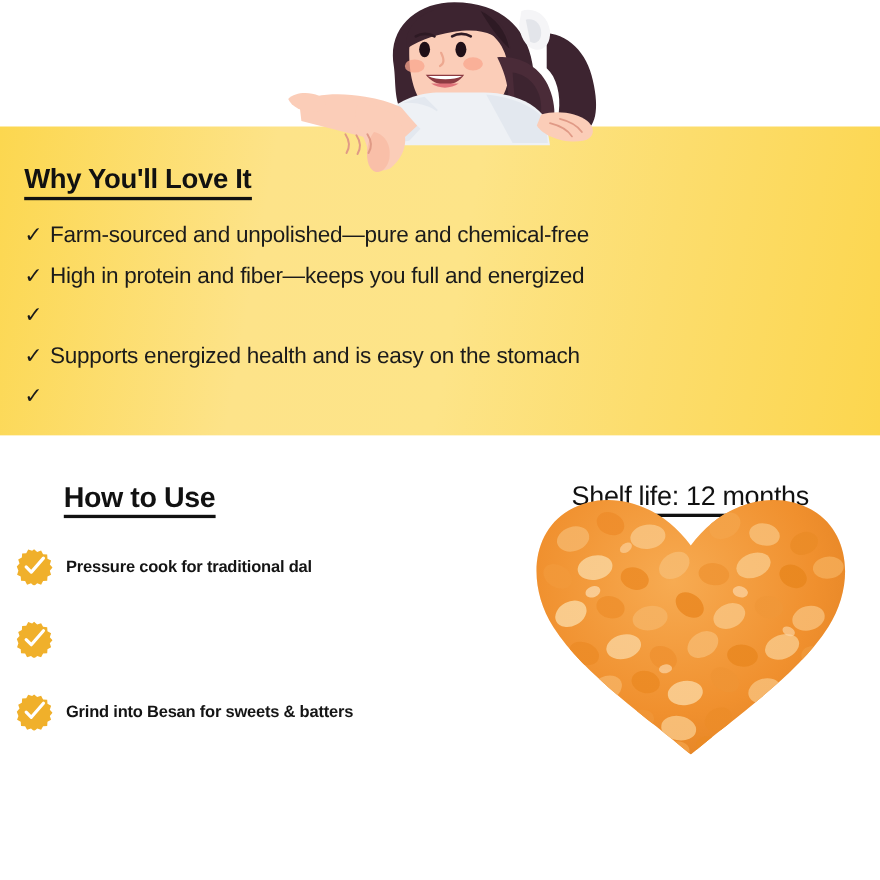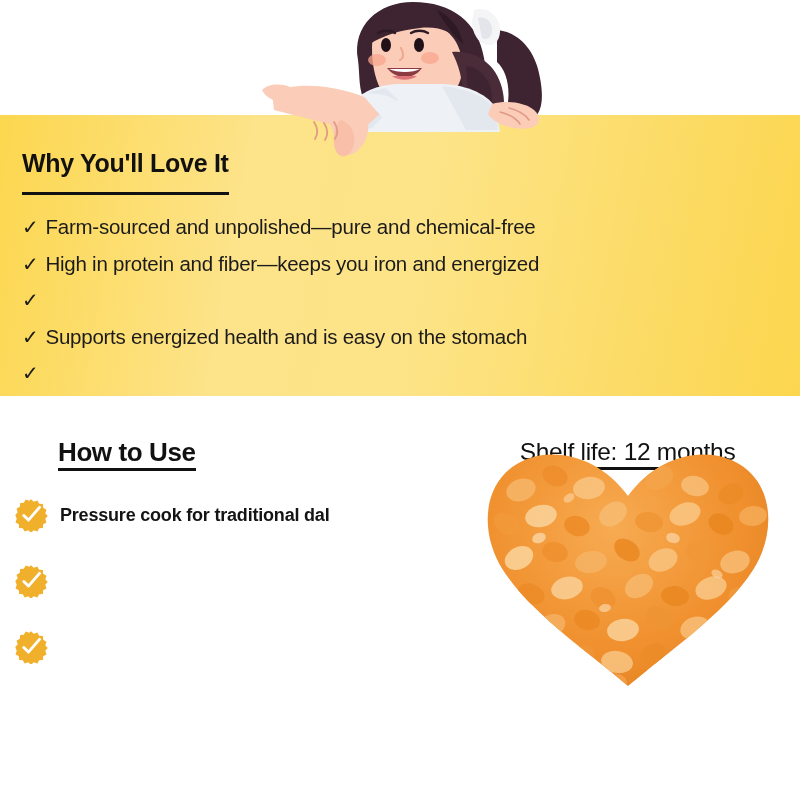--- a/index.html
+++ b/index.html
@@ -42,21 +42,21 @@
   }
   .banner-inner { padding: 34px 22px 0 22px; }
 
   .banner-title {
     font-size: 25px;
     font-weight: 800;
     color: #111111;
     letter-spacing: -0.3px;
     display: inline-block;
     border-bottom: 3px solid #111111;
-    padding-bottom: 14px;
+    padding-bottom: 1px;
     line-height: 1.15;
   }
 
   .benefit-list { margin-top: 17px; }
   .benefit {
     display: flex;
     align-items: baseline;
     gap: 7px;
     margin-bottom: 7px;
     font-size: 20.5px;
@@ -104,21 +104,21 @@
     width: 440px;
   }
   .use-item {
     display: flex;
     align-items: center;
     gap: 12px;
     height: 66px;
   }
   .badge { flex: 0 0 auto; width: 34px; height: 34px; display:block; }
   .use-label {
-    font-size: 18px;
+    font-size: 15px;
     font-weight: 800;
     color: #141414;
     letter-spacing: -0.2px;
     white-space: nowrap;
   }
 
   
   .shelf-col {
     position: absolute;
     left: 455px; top: 0;
@@ -235,21 +235,21 @@
     <div class="banner-inner">
       <div class="banner-title">Why You'll Love It</div>
 
       <div class="benefit-list">
         <div class="benefit">
           <span class="tick">✓</span>
           <span>Farm-sourced and unpolished—pure and chemical-free</span>
         </div>
         <div class="benefit">
           <span class="tick">✓</span>
-          <span>High in protein and fiber—keeps you iron and energized</span>
+          <span>High in protein and fiber—keeps you full and energized</span>
         </div>
         <div class="benefit">
           <span class="tick">✓</span>
         </div>
         <div class="benefit">
           <span class="tick">✓</span>
           <span>Supports energized health and is easy on the stomach</span>
         </div>
         <div class="benefit">
           <span class="tick">✓</span>
@@ -278,20 +278,21 @@
             <path d="M20 1.5 l3.3 2.9 4.2-1.4 2.1 3.9 4.4 0.3 0.3 4.4 3.9 2.1-1.4 4.2 2.9 3.3-2.9 3.3 1.4 4.2-3.9 2.1-0.3 4.4-4.4 0.3-2.1 3.9-4.2-1.4-3.3 2.9-3.3-2.9-4.2 1.4-2.1-3.9-4.4-0.3-0.3-4.4-3.9-2.1 1.4-4.2L1.5 20l2.9-3.3-1.4-4.2 3.9-2.1 0.3-4.4 4.4-0.3 2.1-3.9 4.2 1.4z" fill="#f0b02b"></path>
             <path d="M11.5 20.5 l5.5 5.5 L30 11" stroke="#ffffff" stroke-width="3.4" fill="none" stroke-linecap="round" stroke-linejoin="round"></path>
           </svg>
         </div>
 
         <div class="use-item">
           <svg class="badge" viewBox="0 0 40 40">
             <path d="M20 1.5 l3.3 2.9 4.2-1.4 2.1 3.9 4.4 0.3 0.3 4.4 3.9 2.1-1.4 4.2 2.9 3.3-2.9 3.3 1.4 4.2-3.9 2.1-0.3 4.4-4.4 0.3-2.1 3.9-4.2-1.4-3.3 2.9-3.3-2.9-4.2 1.4-2.1-3.9-4.4-0.3-0.3-4.4-3.9-2.1 1.4-4.2L1.5 20l2.9-3.3-1.4-4.2 3.9-2.1 0.3-4.4 4.4-0.3 2.1-3.9 4.2 1.4z" fill="#f0b02b"></path>
             <path d="M11.5 20.5 l5.5 5.5 L30 11" stroke="#ffffff" stroke-width="3.4" fill="none" stroke-linecap="round" stroke-linejoin="round"></path>
           </svg>
+          <span class="use-label">Grind into Besan for sweets &amp; batters</span>
         </div>
 
 
       </div>
     </div>
 
     <div class="shelf-col">
       <div class="shelf-title">Shelf life: 12 months</div>
 
       <div class="heart-wrap">

